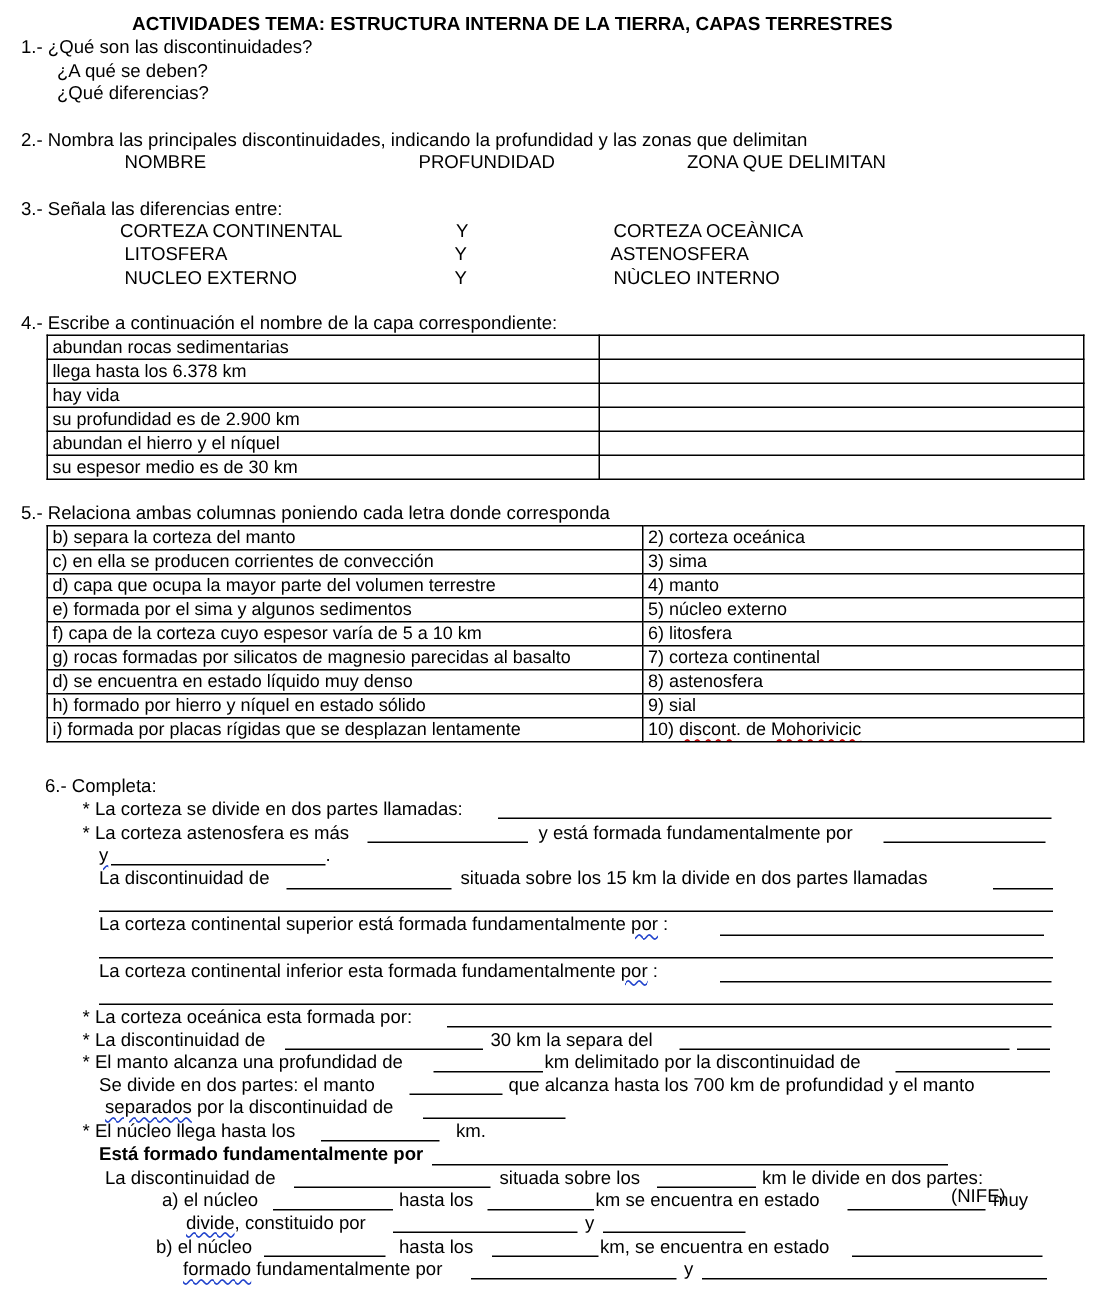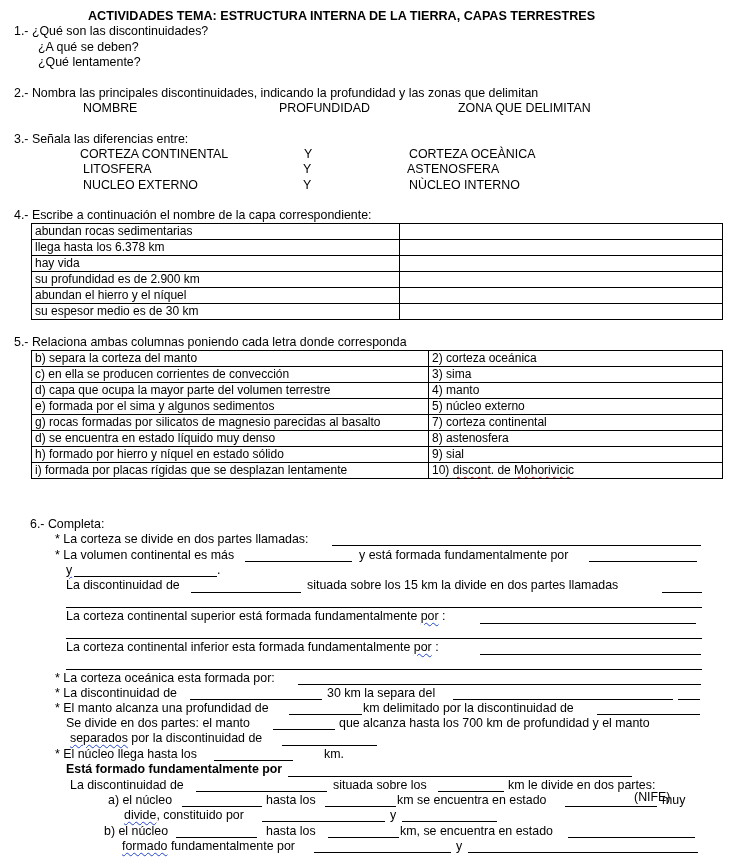--- a/index.html
+++ b/index.html
@@ -14,21 +14,21 @@
   table.grid td { border:1px solid #000; padding:0 3px; height:15px; line-height:15px;
                   white-space:nowrap; overflow:hidden; font-size:12px; }
 </style>
 </head>
 <body>
 
 <div class="t title" style="left:88px; top:9px;">ACTIVIDADES TEMA: ESTRUCTURA INTERNA DE LA TIERRA, CAPAS TERRESTRES</div>
 
 <div class="t" style="left:14px; top:24px;">1.- ¿Qué son las discontinuidades?</div>
 <div class="t" style="left:38px; top:40px;">¿A qué se deben?</div>
-<div class="t" style="left:38px; top:55px;">¿Qué lentamente?</div>
+<div class="t" style="left:38px; top:55px;">¿Qué diferencias?</div>
 
 <div class="t" style="left:14px; top:86px;">2.- Nombra las principales discontinuidades, indicando la profundidad y las zonas que delimitan</div>
 <div class="t" style="left:83px; top:101px;">NOMBRE</div>
 <div class="t" style="left:279px; top:101px;">PROFUNDIDAD</div>
 <div class="t" style="left:458px; top:101px;">ZONA QUE DELIMITAN</div>
 
 <div class="t" style="left:14px; top:132px;">3.- Señala las diferencias entre:</div>
 <div class="t" style="left:80px; top:147px;">CORTEZA CONTINENTAL</div>
 <div class="t" style="left:304px; top:147px;">Y</div>
 <div class="t" style="left:409px; top:147px;">CORTEZA OCEÀNICA</div>
@@ -90,20 +90,24 @@
       </tr>
   <tr>
         <td>d) capa que ocupa la mayor parte del volumen terrestre</td>
         <td>4)  manto</td>
       </tr>
   <tr>
         <td>e) formada por el sima y algunos sedimentos</td>
         <td>5)  núcleo externo</td>
       </tr>
   <tr>
+        <td>f) capa de la corteza cuyo espesor varía de 5 a 10 km</td>
+        <td>6)  litosfera</td>
+      </tr>
+  <tr>
         <td>g) rocas formadas por silicatos de magnesio parecidas al basalto</td>
         <td>7) corteza continental</td>
       </tr>
   <tr>
         <td>d) se encuentra en estado líquido muy denso</td>
         <td>8)  astenosfera</td>
       </tr>
   <tr>
         <td>h) formado por hierro y níquel en estado sólido</td>
         <td>9) sial</td>
@@ -113,21 +117,21 @@
         <td><span>10) </span><span class="sq">discont</span><span>. de </span><span class="sq">Mohorivicic</span></td>
       </tr>
 </tbody>
   </table>
 
 <div class="t" style="left:30px; top:517px;">6.- Completa:</div>
 
 <div class="t" style="left:55px; top:532px;">* La corteza se divide en dos partes llamadas:</div>
 <div class="u" style="left:332px; top:545px; width:369px;"></div>
 
-<div class="t" style="left:55px; top:548px;">* La volumen continental es más</div>
+<div class="t" style="left:55px; top:548px;">* La corteza astenosfera es más</div>
 <div class="u" style="left:245px; top:561px; width:107px;"></div>
 <div class="t" style="left:359px; top:548px;">y está formada fundamentalmente por</div>
 <div class="u" style="left:589px; top:561px; width:108px;"></div>
 
 <div class="t sqb" style="left:66px; top:563px;">y</div>
 <div class="u" style="left:74px; top:576px; width:143px;"></div>
 <div class="t" style="left:217px; top:563px;">.</div>
 
 <div class="t" style="left:66px; top:578px;">La discontinuidad de</div>
 <div class="u" style="left:191px; top:592px; width:110px;"></div>
@@ -159,21 +163,21 @@
 
 <div class="t" style="left:66px; top:716px;">Se divide en dos partes: el manto</div>
 <div class="u" style="left:273px; top:729px; width:62px;"></div>
 <div class="t" style="left:339px; top:716px;">que alcanza hasta los  700 km de profundidad y el  manto</div>
 
 <div class="t" style="left:70px; top:731px;"><span class="sqb">separados</span><span> por la discontinuidad de</span></div>
 <div class="u" style="left:282px; top:745px; width:95px;"></div>
 
 <div class="t" style="left:55px; top:747px;">* El núcleo llega hasta los</div>
 <div class="u" style="left:214px; top:760px; width:79px;"></div>
-<div class="t" style="left:304px; top:747px;padding-left:20px;">km.</div>
+<div class="t" style="left:284px; top:747px;padding-left:20px;">km.</div>
 
 <div class="t" style="left:66px; top:762px;font-weight:bold;">Está formado fundamentalmente por</div>
 <div class="u" style="left:288px; top:776px; width:344px;"></div>
 <div class="t" style="left:634px; top:790px;">(NIFE)</div>
 
 <div class="t" style="left:70px; top:778px;">La discontinuidad de</div>
 <div class="u" style="left:196px; top:791px; width:131px;"></div>
 <div class="t" style="left:333px; top:778px;">situada sobre los</div>
 <div class="u" style="left:438px; top:791px; width:66px;"></div>
 <div class="t" style="left:508px; top:778px;">km le divide en dos partes:</div>

